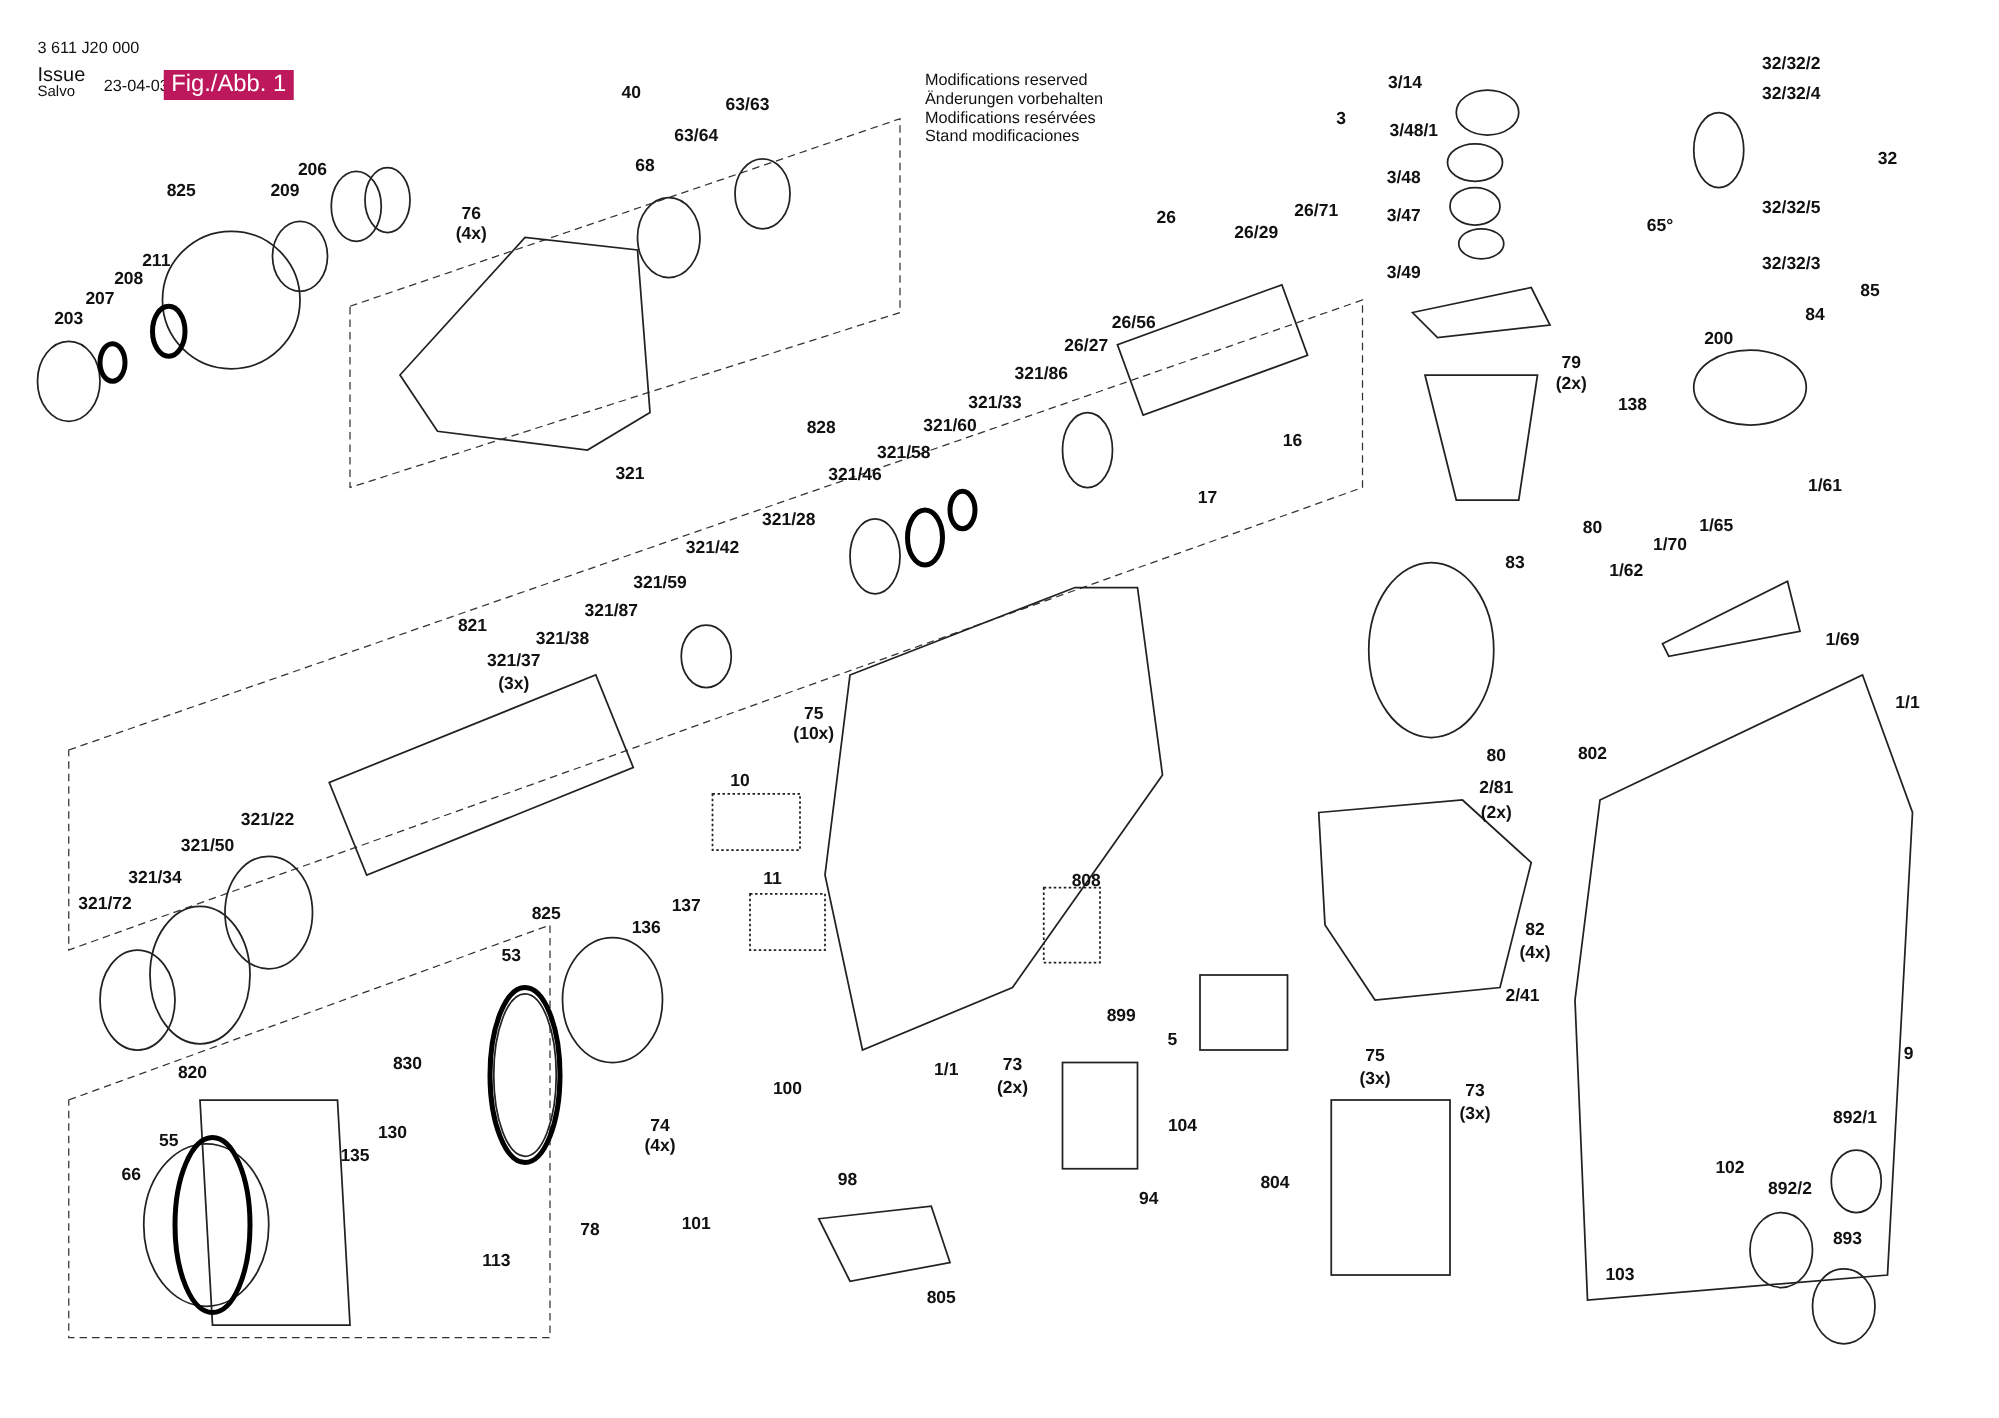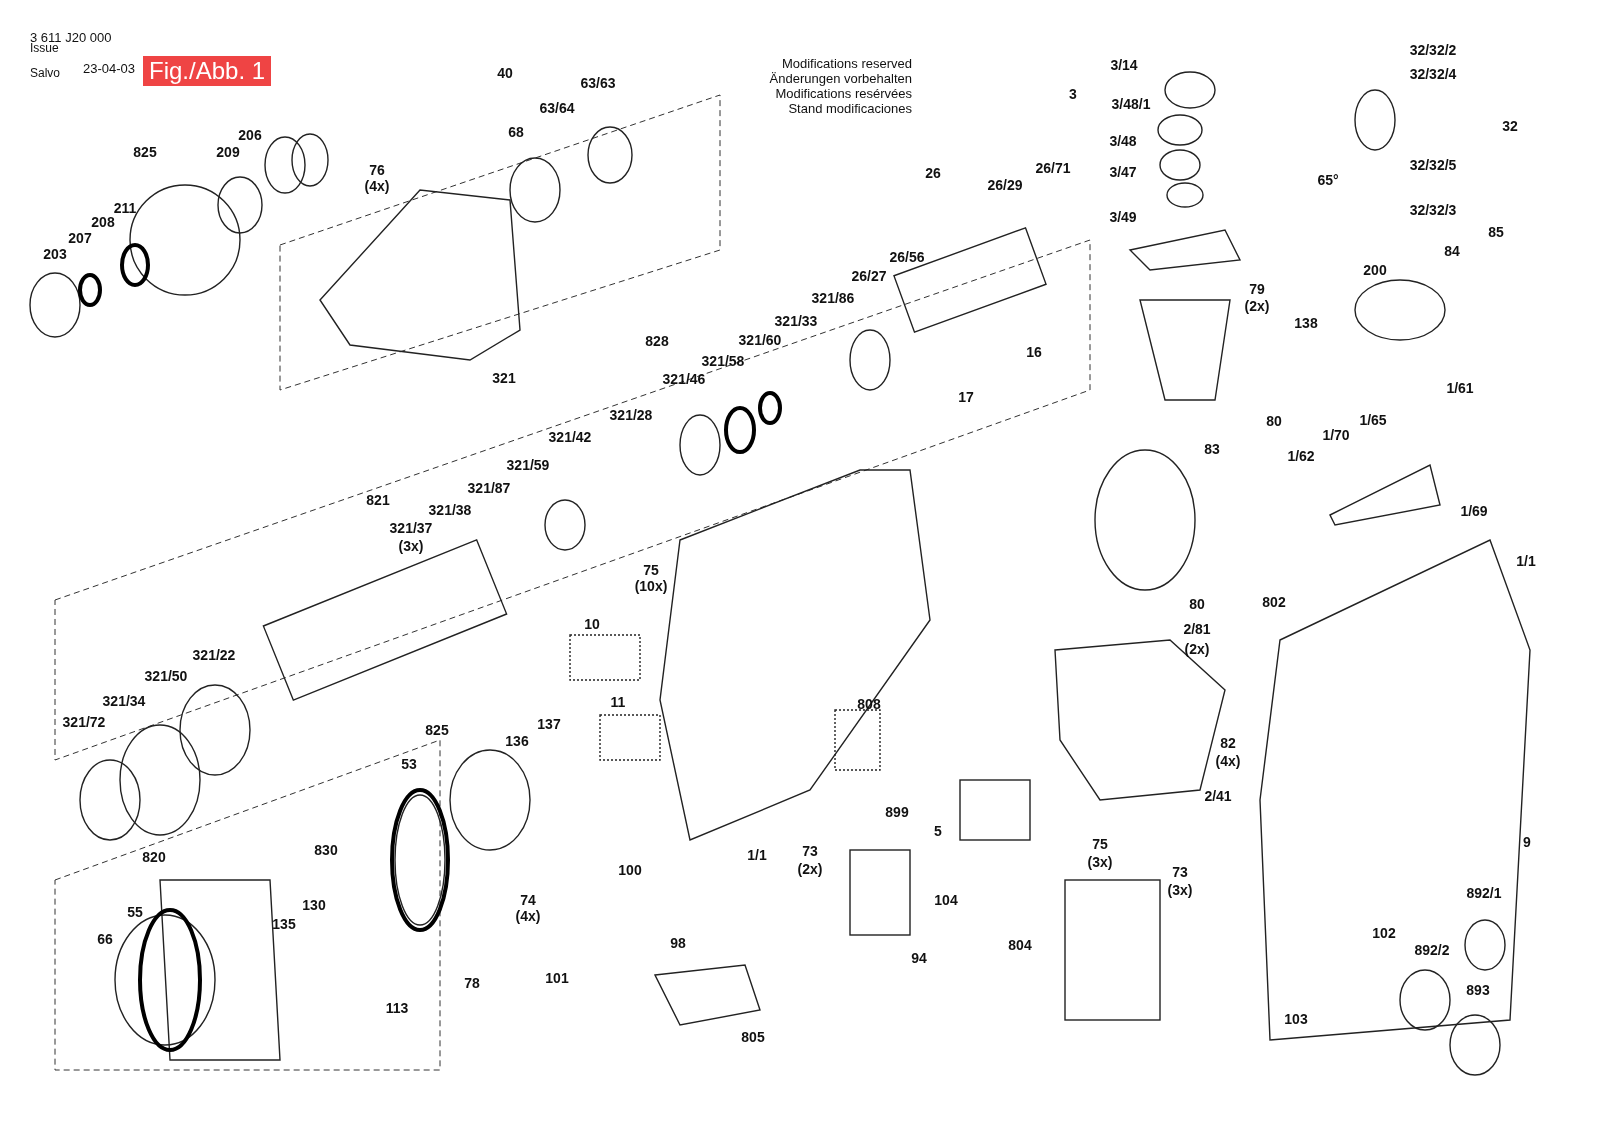--- a/index.html
+++ b/index.html
@@ -1,27 +1,27 @@
 <!DOCTYPE html>
 <html><head>
 <meta charset="utf-8">
 <style>
   html, body { margin:0; padding:0; background:#fff; }
   body { width:1599px; height:1134px; position:relative; overflow:hidden; font-family:"Liberation Sans", sans-serif; color:#111; }
   .hdr { position:absolute; font-size:13px;text-align:center; }
-  .figbox { position:absolute; left:143px; top:56px; background:#ef4444; color:#fff; font-size:24px; padding:1px 6px; }
-  .mod { position:absolute; left:740px; top:56px; font-size:13px; text-align:right; width:172px; line-height:15px; }
+  .figbox { position:absolute; left:131px; top:56px; background:#be185d; color:#fff; font-size:19px; padding:1px 6px; }
+  .mod { position:absolute; left:740px; top:56px; font-size:13px; width:172px; line-height:15px; }
   svg { position:absolute; left:0; top:0; }
   .lbl { font-size:14px; font-weight:bold; fill:#111; }
 </style>
 </head>
 <body>
 
 <div class="hdr" style="left:30px;top:30px;">3 611 J20 000</div>
-<div class="hdr" style="left:30px;top:42px;font-size:12px;line-height:12px;">Issue</div>
+<div class="hdr" style="left:30px;top:55px;font-size:16px;line-height:12px;">Issue</div>
 <div class="hdr" style="left:30px;top:67px;font-size:12px;line-height:12px;">Salvo</div>
 <div class="hdr" style="left:83px;top:61px;">23-04-03</div>
 <div class="figbox">Fig./Abb. 1</div>
 <div class="mod">
   <div>Modifications reserved</div>
   <div>Änderungen vorbehalten</div>
   <div>Modifications resérvées</div>
   <div>Stand modificaciones</div>
 </div>
 

